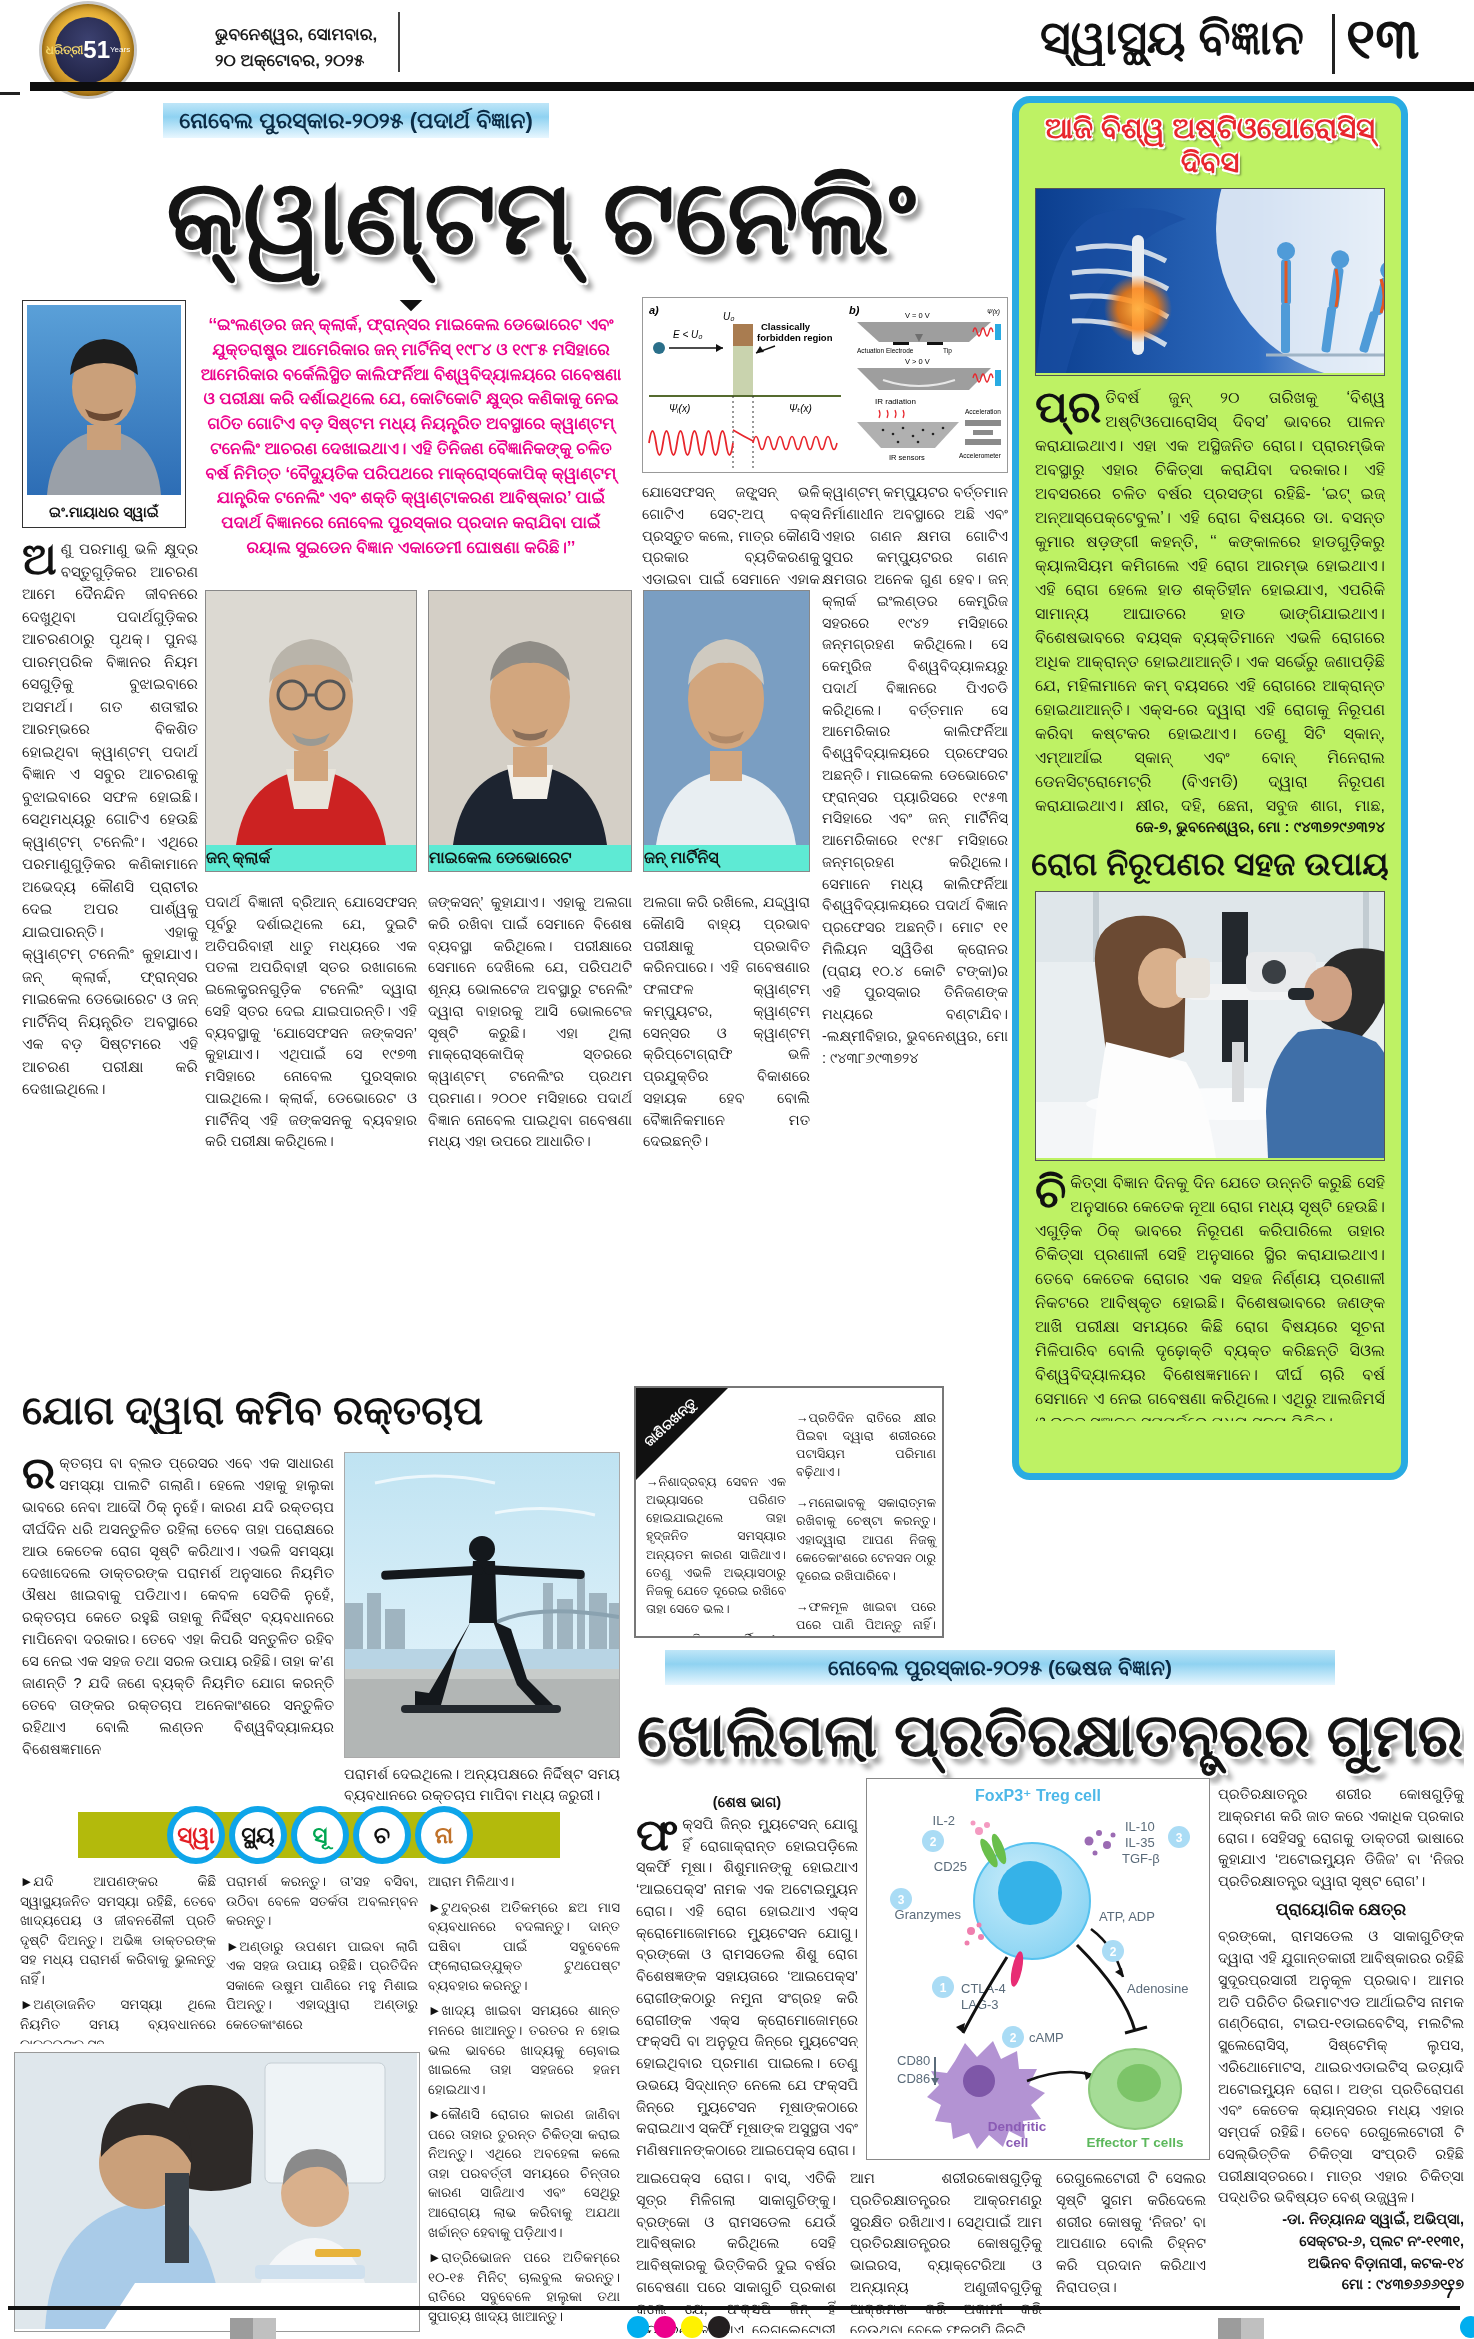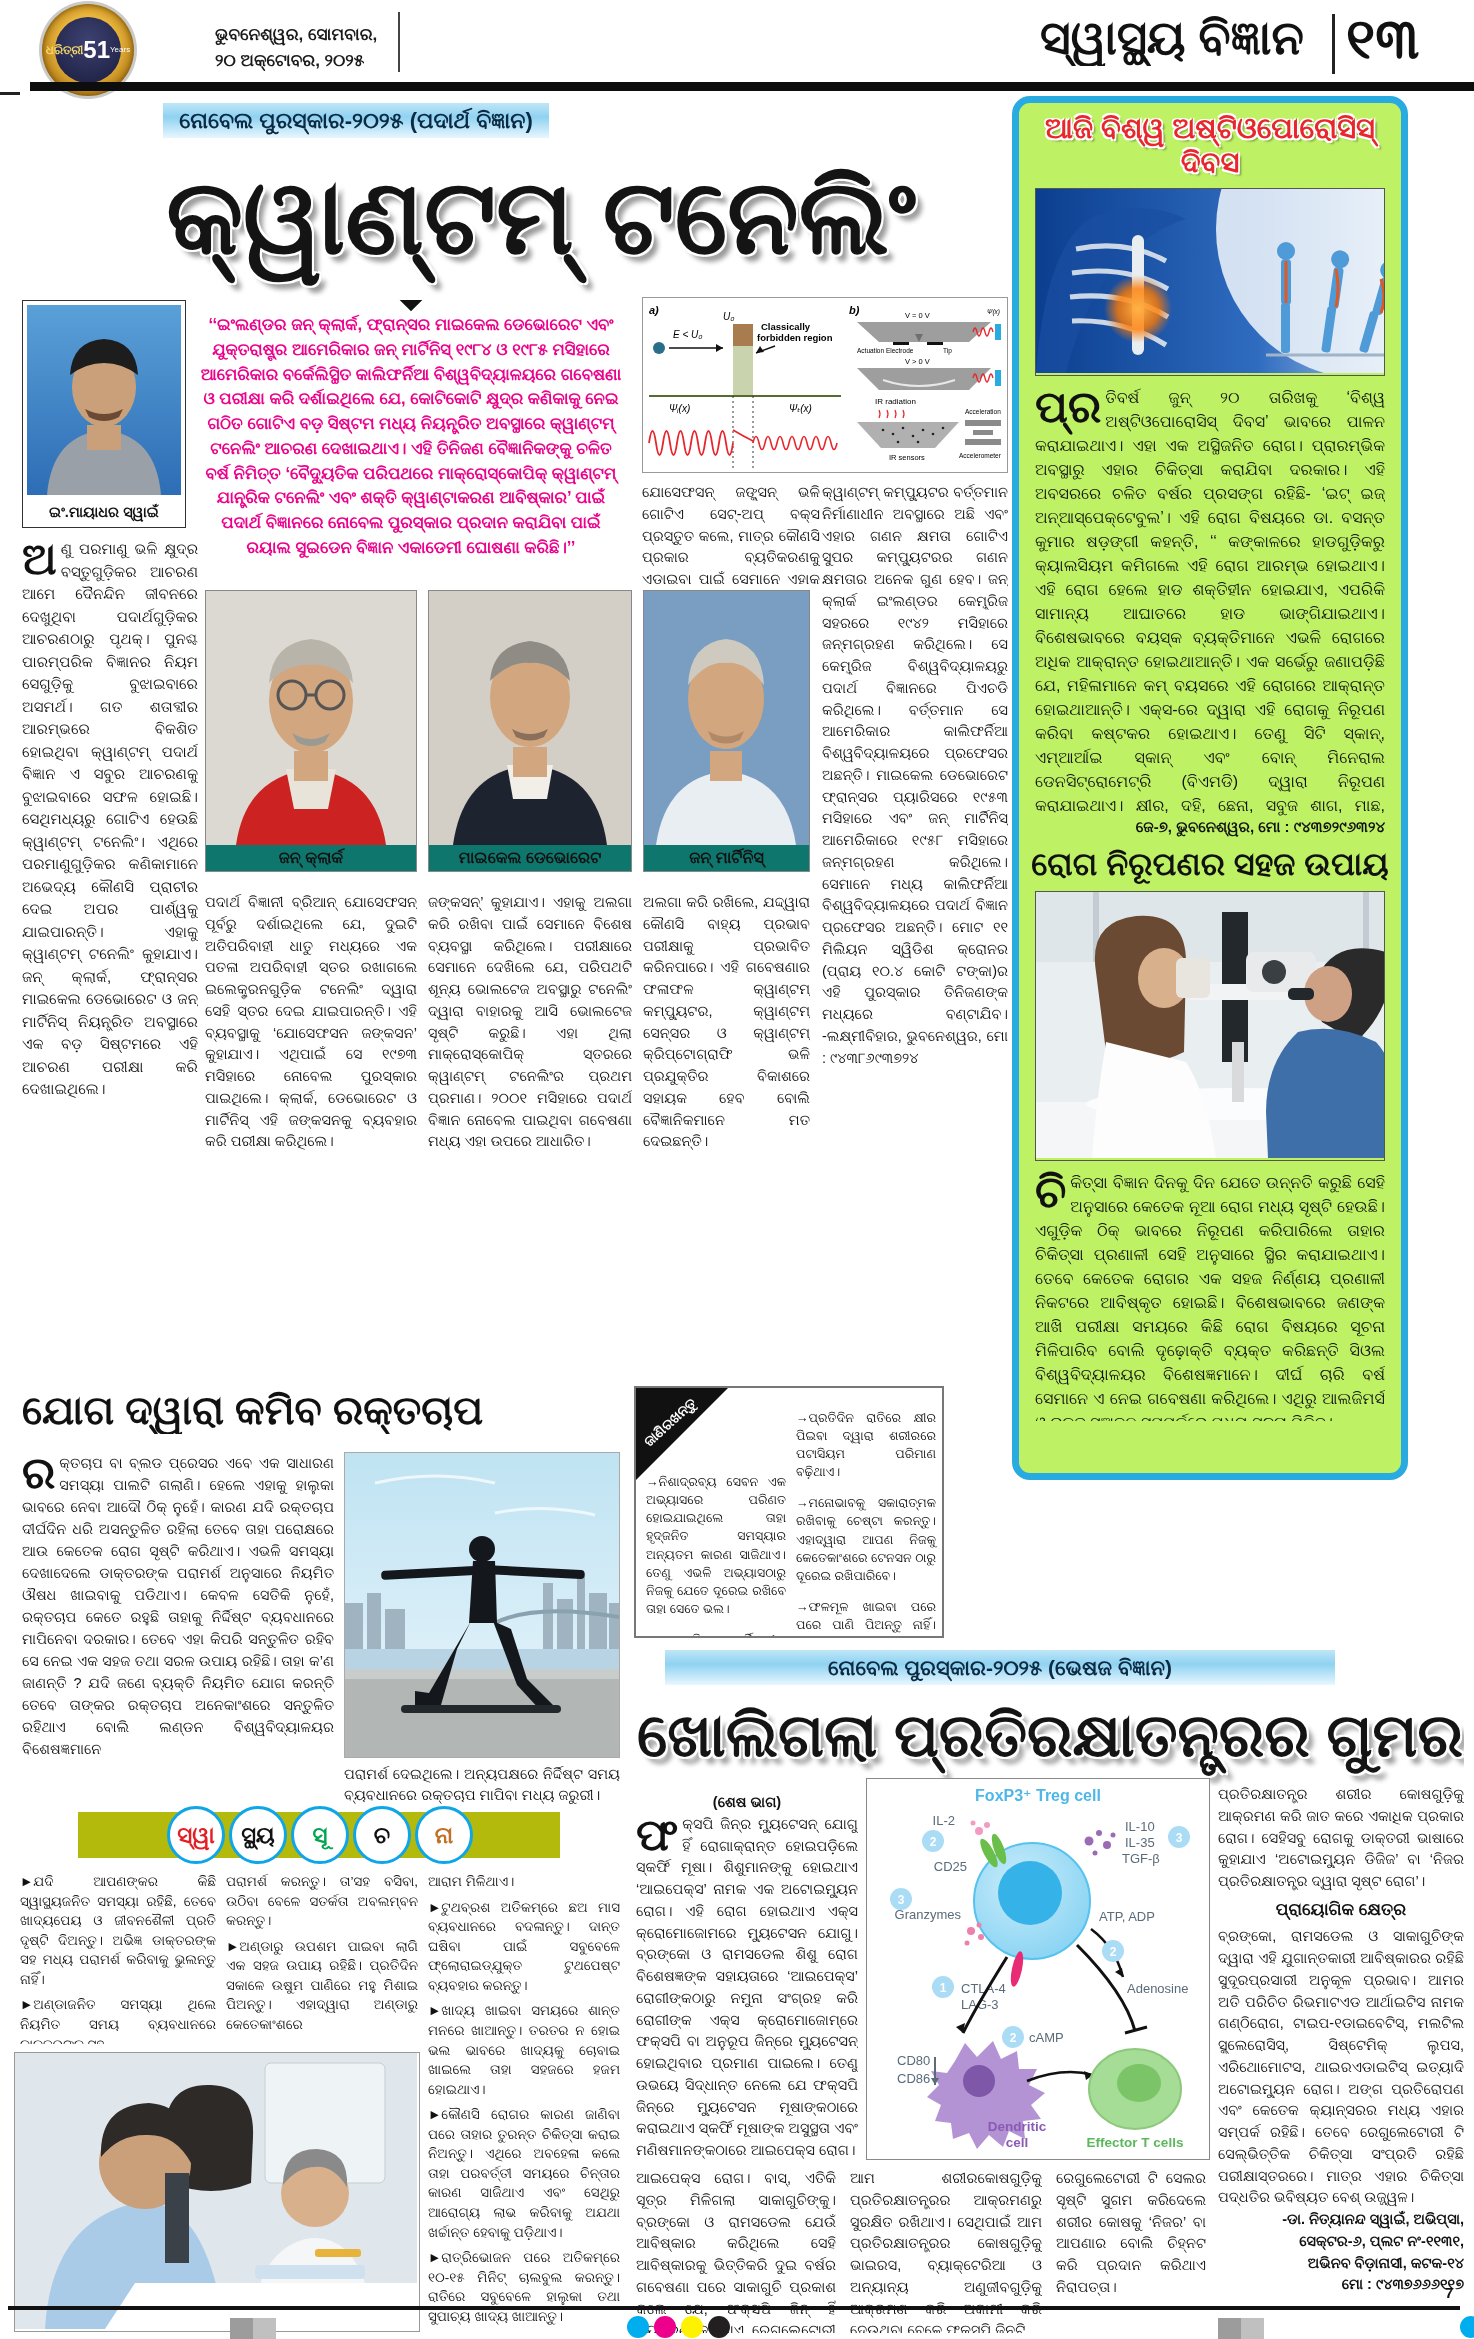--- a/index.html
+++ b/index.html
@@ -42,21 +42,21 @@
   .quote-diamond{position:absolute;left:203px;top:-8px;width:16px;height:16px;background:#111;transform:rotate(45deg);}
   .quote-text{margin-top:12px;color:#ec008c;font-size:16.5px;font-weight:bold;line-height:1.5;text-align:center;}
   .phys-diagram{left:642px;top:297px;width:366px;height:176px;background:#fff;border:1px solid #999;box-sizing:border-box;}
   .pcol{font-size:14.5px;line-height:1.5;overflow:hidden;}
   .pcol-left{left:22px;top:538px;width:176px;height:832px;font-size:15px;}
   .pcol-mid-top{left:642px;top:482px;width:178px;height:102px;}
   .pcol-right{left:822px;top:482px;width:186px;height:888px;}
   .drop{float:left;font-size:44px;line-height:.85;font-weight:bold;margin:2px 4px 0 0;}
   .sci-photo{border:1px solid #888;background:#fff;box-sizing:border-box;}
   .sci-img{display:block;}
-  .sci-cap{background:#0f766e;font-size:16px;font-weight:bold;text-align:center;padding:4px 0;}
+  .sci-cap{background:#5eead4;font-size:16px;font-weight:bold;padding:4px 0;}
   .pbot{font-size:14.5px;line-height:1.5;overflow:hidden;}
 
   
   .right-box{left:1012px;top:96px;width:396px;height:1384px;border:7px solid #29abe2;border-radius:18px;
       background:#bef264;box-sizing:border-box;overflow:hidden;}
   .osteo-title{margin:9px 10px 0 10px;text-align:center;font-size:29px;font-weight:900;color:#e8262d;
       text-shadow:1.5px 1.5px 0 #fff,-1.5px -1.5px 0 #fff,1.5px -1.5px 0 #fff,-1.5px 1.5px 0 #fff,3px 3px 2px rgba(0,0,0,.35);}
   .osteo-subbox{margin:8px 14px 0 14px;border:3px solid #8b8b8b;border-radius:14px;padding:7px 6px;
       font-size:22.5px;font-weight:bold;text-align:center;}
   .osteo-img{margin:8px 16px 0 16px;height:186px;border:1px solid #555;overflow:hidden;}
@@ -89,21 +89,21 @@
   .med-colR{left:1218px;top:1784px;width:246px;height:522px;font-size:14.5px;}
   .med-subhead{text-align:center;font-weight:900;font-size:17px;margin:4px 0;}
   .med-sig{text-align:right;font-weight:bold;line-height:1.5;}
   .med-bot{top:2168px;height:165px;}
   .med-bot1{left:636px;width:200px;}
   .med-bot2{left:850px;width:192px;}
   .med-bot3{left:1056px;width:150px;}
 
   
   .hi-bar{left:78px;top:1812px;width:482px;height:46px;background:#b3ba0c;}
-  .hi-circle{top:1806px;width:58px;height:58px;border-radius:50%;background:#fff;border:3px solid #0ea5e9;
+  .hi-circle{top:1806px;width:58px;height:58px;border-radius:50%;background:#fff;border:6px solid #0ea5e9;
       box-sizing:border-box;display:flex;align-items:center;justify-content:center;font-size:23px;font-weight:900;}
   .hi-col{top:1872px;font-size:13.5px;line-height:1.45;text-align:justify;overflow:hidden;}
   .hi-col p{margin:0 0 6px 0;}
   .hi-col1{left:20px;width:196px;height:172px;}
   .hi-col2{left:226px;width:192px;height:172px;}
   .hi-col3{left:428px;width:192px;height:458px;}
   .hi-photo{left:14px;top:2052px;width:404px;height:278px;border:1px solid #999;overflow:hidden;}
 
   
   .foot-line{left:8px;top:2306px;width:1452px;height:4px;background:#111;}

